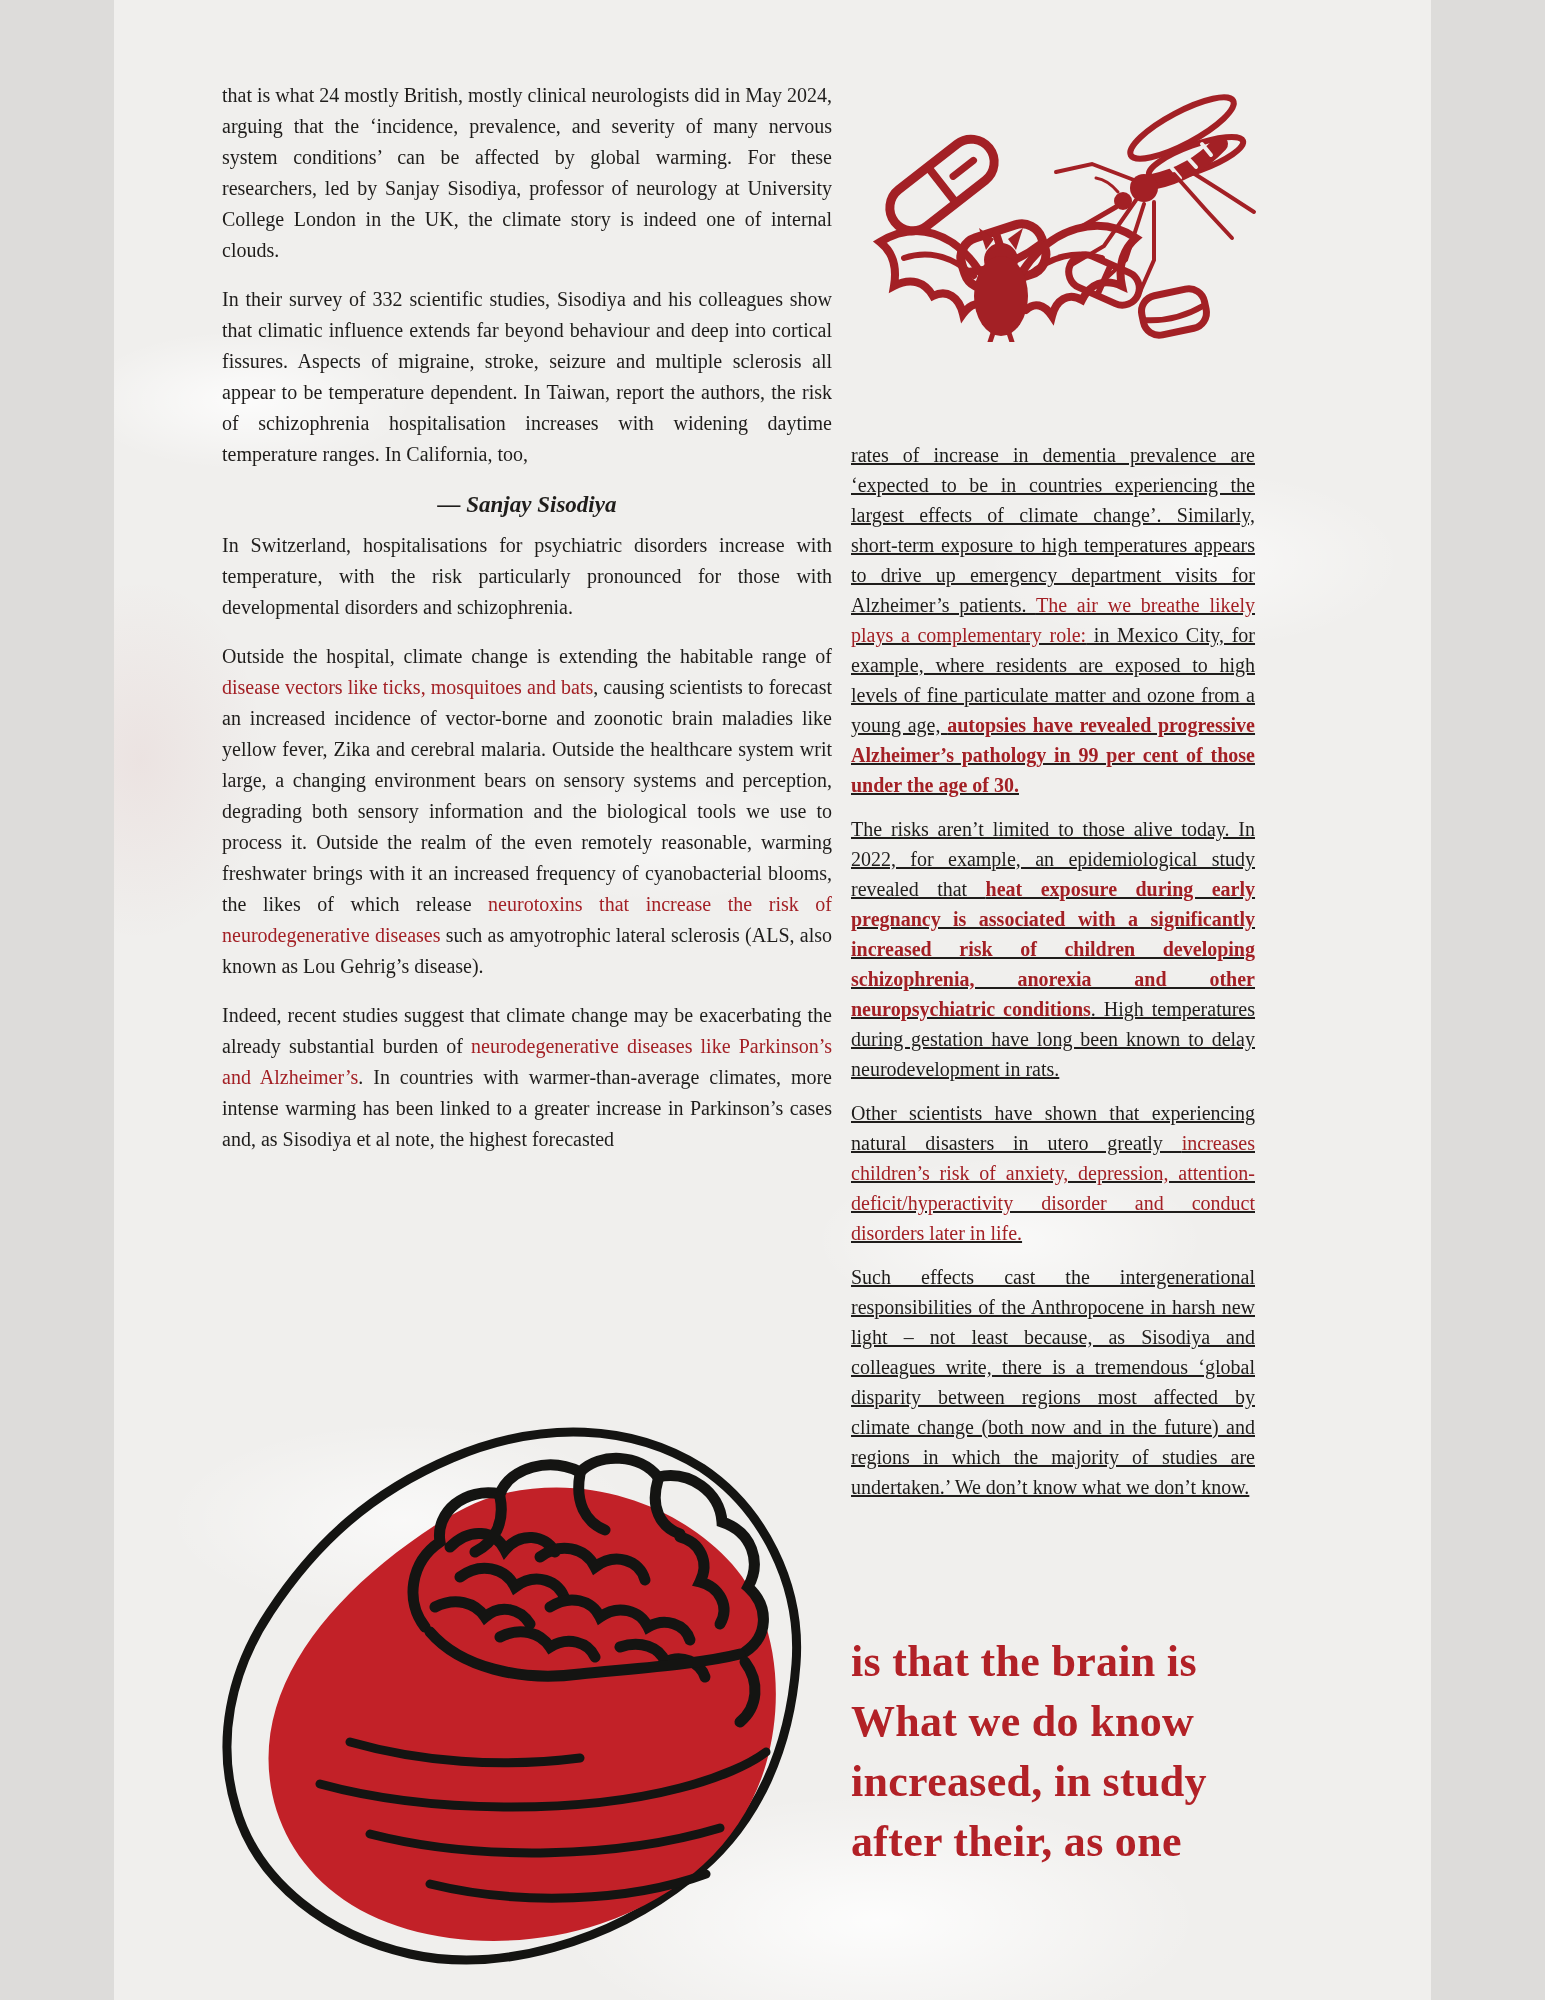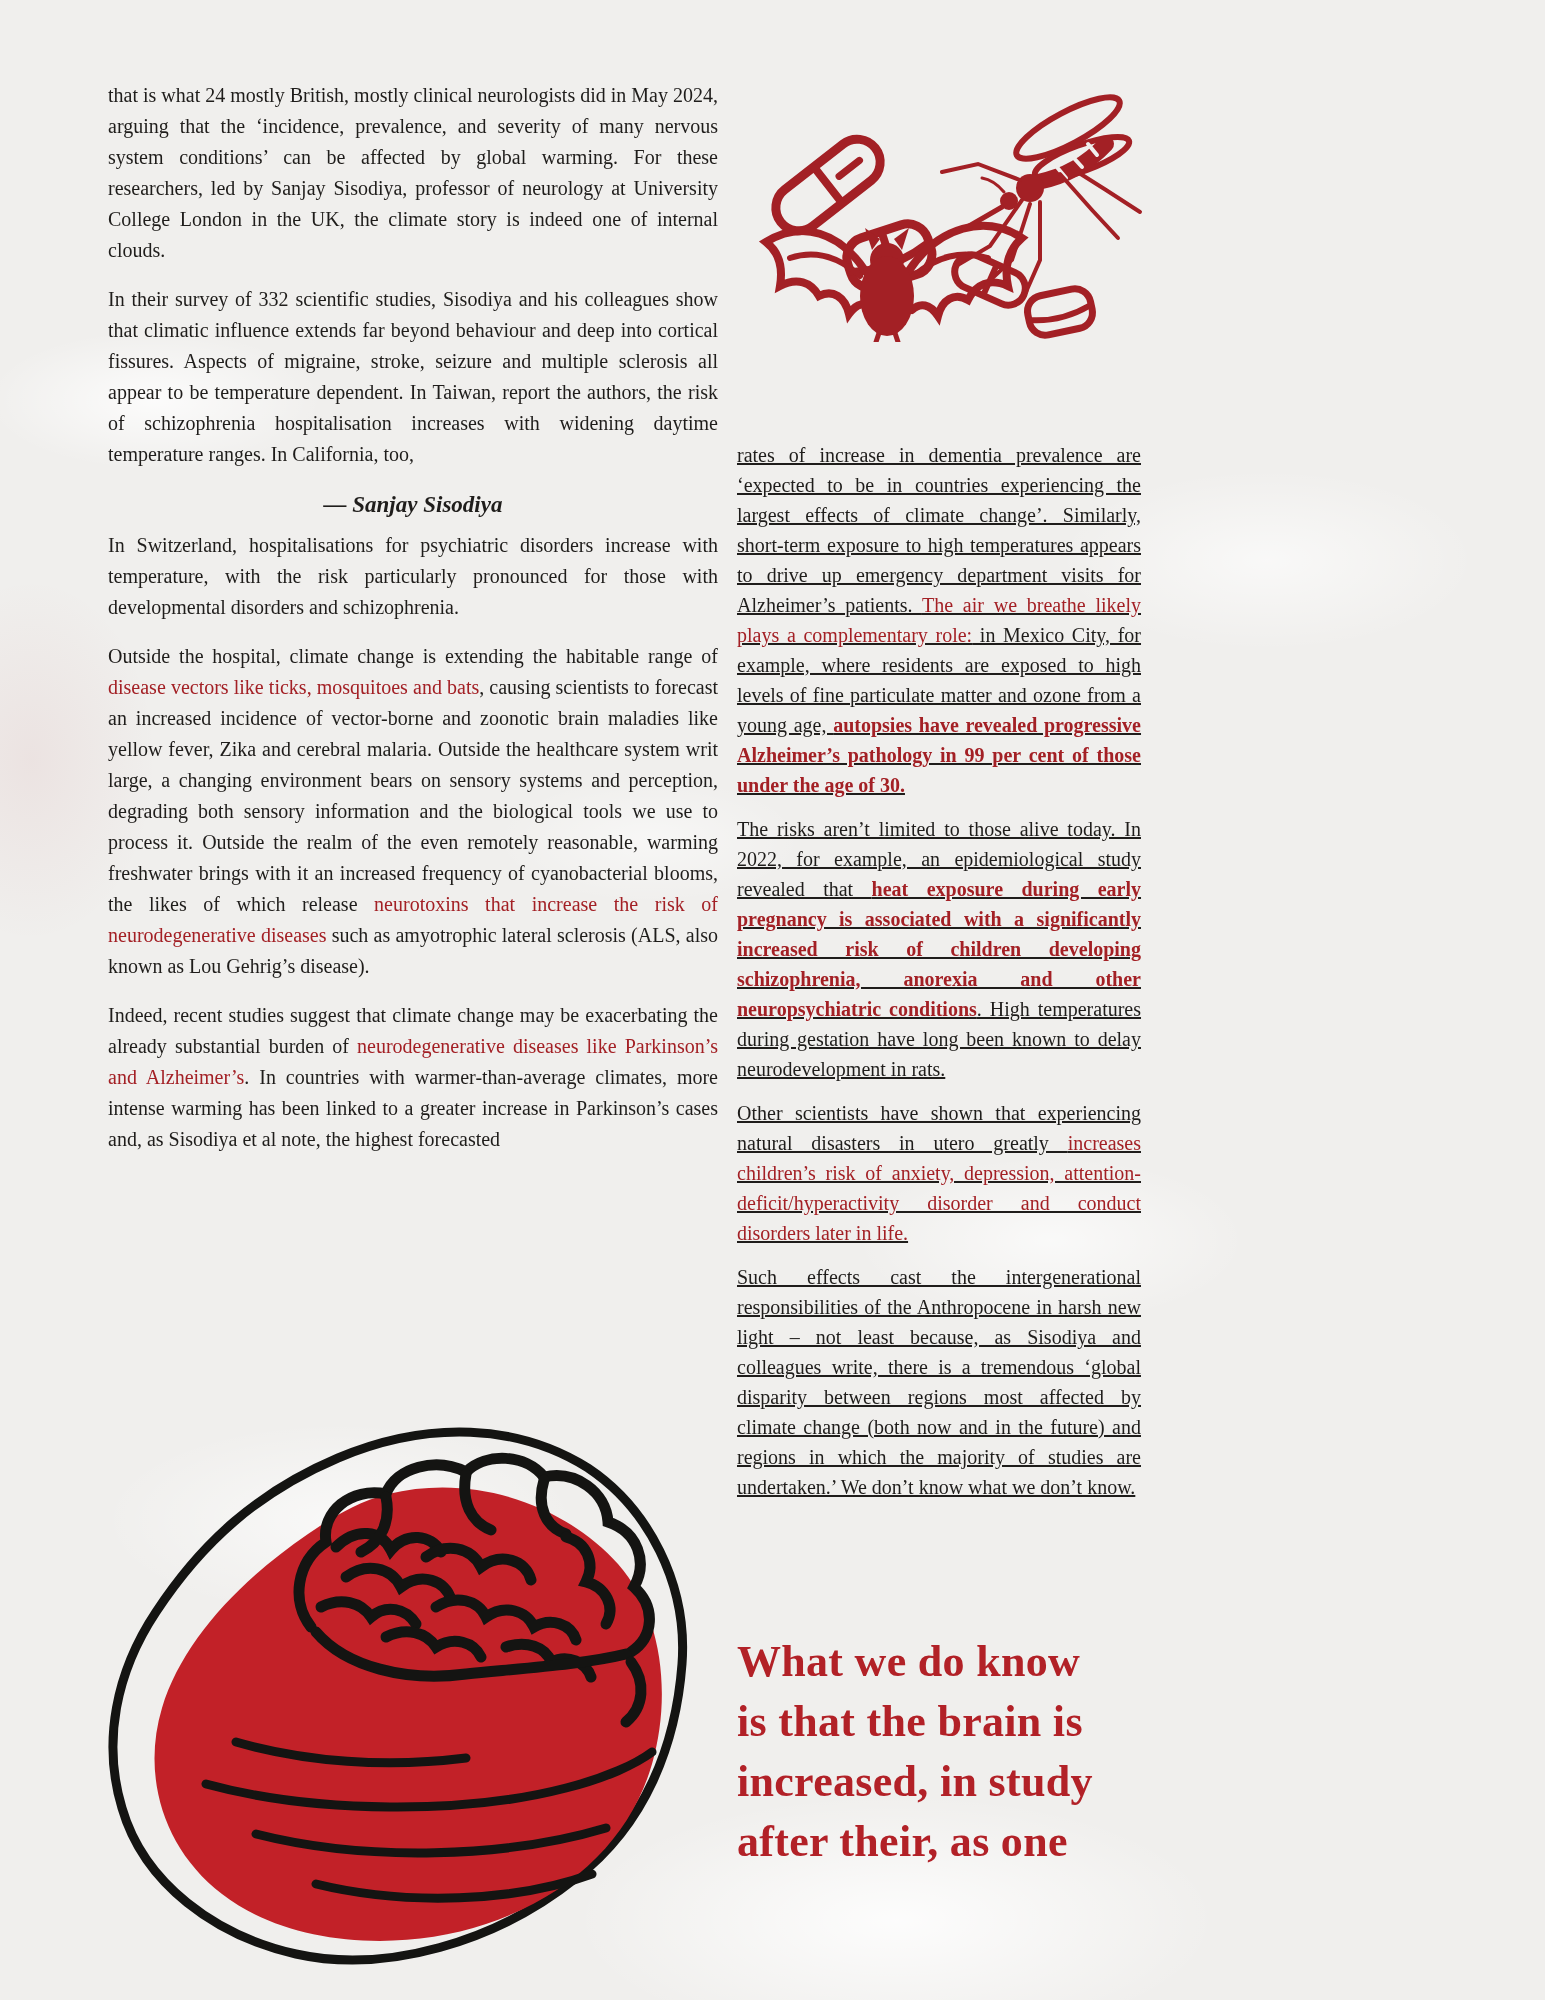--- a/index.html
+++ b/index.html
@@ -9,21 +9,21 @@
     --quote-red:#8e1c25;
     --heading-red:#b22127;
     --illustration-red:#a32025;
     --puddle-red:#c22128;
     --ink:#141412;
   }
   *{margin:0;padding:0;box-sizing:border-box;}
   html,body{background:#dddcda;}
   .page{
     position:relative;
-    width:1545px;height:2000px;
+    width:1317px;height:2000px;
     margin:0 auto;
     overflow:hidden;
     background-color:var(--background);
     background-image:
       radial-gradient(ellipse 240px 100px at 10% 20%, rgba(255,255,255,.8), rgba(255,255,255,0) 70%),
       radial-gradient(ellipse 300px 130px at 82% 28%, rgba(255,255,255,.6), rgba(255,255,255,0) 70%),
       radial-gradient(ellipse 280px 120px at 68% 62%, rgba(255,255,255,.65), rgba(255,255,255,0) 70%),
       radial-gradient(ellipse 340px 140px at 22% 76%, rgba(255,255,255,.6), rgba(255,255,255,0) 70%),
       radial-gradient(ellipse 460px 180px at 58% 96%, rgba(255,255,255,.85), rgba(255,255,255,0) 70%),
       radial-gradient(ellipse 220px 90px at 42% 42%, rgba(255,255,255,.5), rgba(255,255,255,0) 70%),
@@ -150,22 +150,22 @@
   </section>
 
   <section class="col-right">
     <p class="body"><span class="seg-plain">rates of increase in dementia prevalence are ‘expected to be in countries experiencing the largest effects of climate change’. Similarly, short-term exposure to high temperatures appears to drive up emergency department visits for Alzheimer’s patients. </span><span class="seg-red">The air we breathe likely plays a complementary role:</span><span class="seg-plain"> in Mexico City, for example, where residents are exposed to high levels of fine particulate matter and ozone from a young age, </span><span class="seg-redbold">autopsies have revealed progressive Alzheimer’s pathology in 99 per cent of those under the age of 30.</span></p>
     <p class="body"><span class="seg-plain">The risks aren’t limited to those alive today. In 2022, for example, an epidemiological study revealed that </span><span class="seg-redbold">heat exposure during early pregnancy is associated with a significantly increased risk of children developing schizophrenia, anorexia and other neuropsychiatric conditions</span><span class="seg-plain">. High temperatures during gestation have long been known to delay neurodevelopment in rats.</span></p>
     <p class="body"><span class="seg-plain">Other scientists have shown that experiencing natural disasters in utero greatly </span><span class="seg-red">increases children’s risk of anxiety, depression, attention-deficit/hyperactivity disorder and conduct disorders later in life.</span></p>
     <p class="body"><span class="seg-plain">Such effects cast the intergenerational responsibilities of the Anthropocene in harsh new light – not least because, as Sisodiya and colleagues write, there is a tremendous ‘global disparity between regions most affected by climate change (both now and in the future) and regions in which the majority of studies are undertaken.’ We don’t know what we don’t know.</span></p>
   </section>
 
   <h2 class="big-heading">
+      <div>is that the brain is</div>
       <div>What we do know</div>
-      <div>is that the brain is</div>
       <div>increased, in study</div>
       <div>after their, as one</div>
     </h2>
 
   <figure class="illus-brain">
     <svg viewBox="0 0 632 588" xmlns="http://www.w3.org/2000/svg">
 
       <path d="M252,46 C342,8 432,12 502,56 C562,96 602,172 596,252 C590,332 560,412 490,466 C410,530 300,562 210,542 C130,524 58,472 36,396 C16,330 30,260 70,200 C116,130 172,80 252,46 Z" fill="none" stroke="var(--ink)" stroke-width="9"></path>
 
       <path d="M302,82 C392,60 482,96 532,152 C576,202 586,282 566,352 C546,422 490,482 400,512 C310,542 200,532 136,482 C76,436 56,362 76,296 C96,230 152,170 222,122 C248,104 272,90 302,82 Z" fill="var(--puddle-red)" stroke="none"></path>

